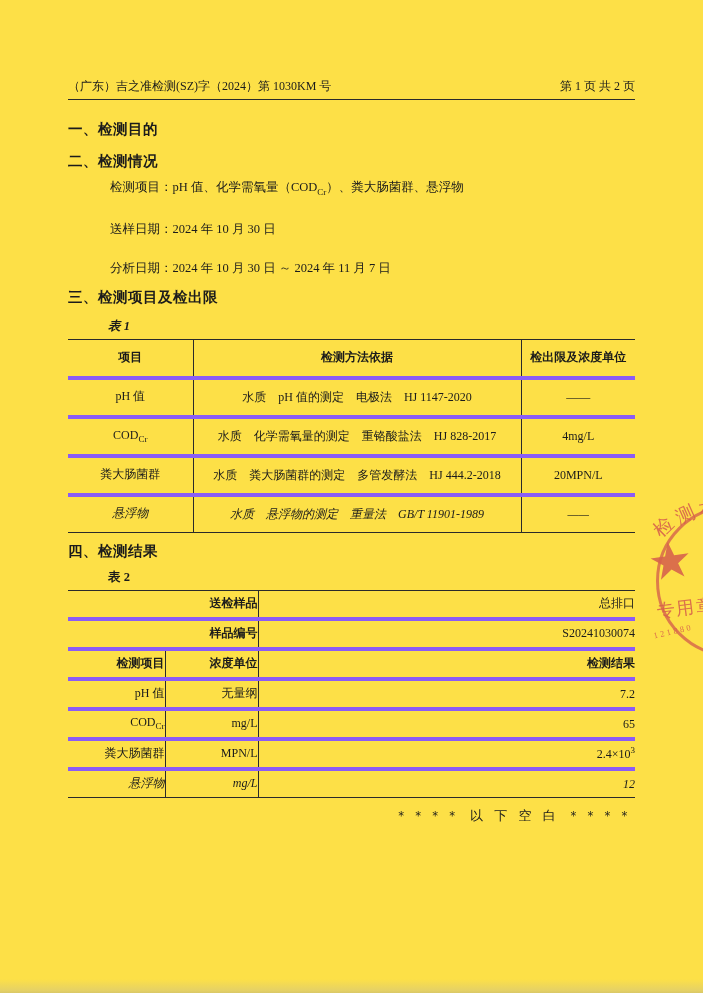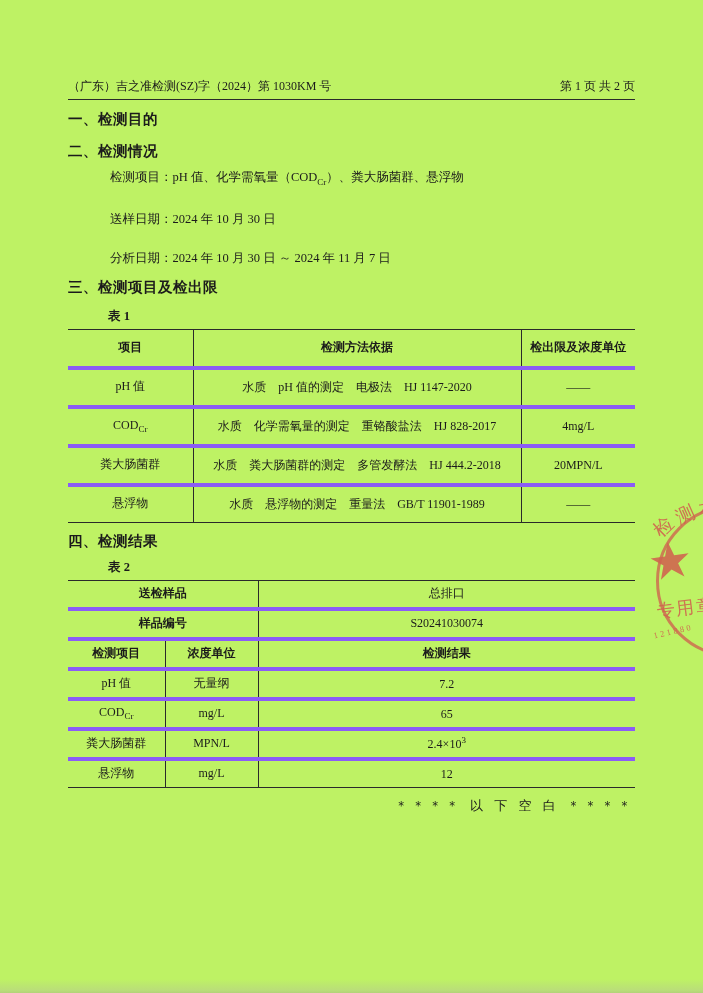--- a/index.html
+++ b/index.html
@@ -1,55 +1,55 @@
 <!DOCTYPE html>
 <html><head>
 <meta charset="utf-8">
 <style>
   html,body{margin:0;padding:0;background:#ffffff;}
   .page{
     position:relative;
     width:703px;height:993px;
-    background:#bef264;
+    background:#fde047;
     overflow:hidden;
     font-family:"Liberation Serif","DejaVu Serif",serif;
     color:#1b1b1b;
   }
   .content{position:absolute;left:68px;top:0;width:567px;}
   .doc-header{
     margin-top:78px;
     display:flex;justify-content:space-between;align-items:flex-end;
     border-bottom:1.5px solid #2a2a2a;
     padding-bottom:4px;
     font-size:12px;
   }
   .sec-title{margin:0;font-weight:bold;font-size:14.5px;letter-spacing:0.5px;}
   .body-text{margin:0 0 0 42px;font-size:12.5px;}
   .tbl-label{margin:0 0 0 40px;font-weight:bold;font-size:12.5px;}
-  .mt-s1t{margin-top:10px;}
+  .mt-s1t{margin-top:20px;}
   .mt-s1b{margin-top:15px;}
   .mt-s2t{margin-top:13px;}
   .mt-items{margin-top:8px;}
   .mt-sample{margin-top:24px;}
   .mt-analysis{margin-top:22px;}
   .mt-s3t{margin-top:11px;}
-  .mt-t1l{margin-top:11px;}
+  .mt-t1l{margin-top:11px;font-style:italic;}
   .mt-t1{margin-top:4px;}
   .mt-s4t{margin-top:9px;}
   .mt-t2l{margin-top:8px;}
   .mt-t2{margin-top:4px;}
   table{border-collapse:collapse;table-layout:fixed;width:567px;font-size:12px;text-align:center;}
   .t1{border-top:1.6px solid #2a2a2a;border-bottom:1.6px solid #2a2a2a;}
   .t2{border-top:1.6px solid #2a2a2a;border-bottom:1.6px solid #2a2a2a;}
   td{border-bottom:4px solid #8b5cf6;padding:0;vertical-align:middle;}
-  tr:last-child td{border-bottom:none;}
+  tr:last-child td{border-bottom:none;font-style:italic;}
   .vr{border-right:1px solid #2a2a2a;}
   .t1 td{height:35px;}
   .t1 tr.hrow td{height:36px;font-weight:bold;}
-  .t2 td{height:26px;}
+  .t2 td{height:26px;text-align:right;}
   .t2 tr.hrow td{font-weight:bold;}
   .t2 td.lbl{font-weight:bold;}
   sub{font-size:9px;}
   sup{font-size:9px;}
   .footer-line{margin-top:9px;text-align:right;font-size:13px;letter-spacing:4px;white-space:nowrap;}
   
   .stamp{position:absolute;left:652px;top:498px;width:170px;height:165px;opacity:0.88;pointer-events:none;}
   .stamp *{position:absolute;color:rgba(209,82,76,0.9);}
   .stamp-ring{left:4px;top:7px;width:146px;height:146px;border:3.5px solid rgba(209,82,76,0.8);border-radius:50%;}
   .stamp-star{left:-4px;top:38px;font-size:50px;transform:rotate(-8deg);line-height:1;}

